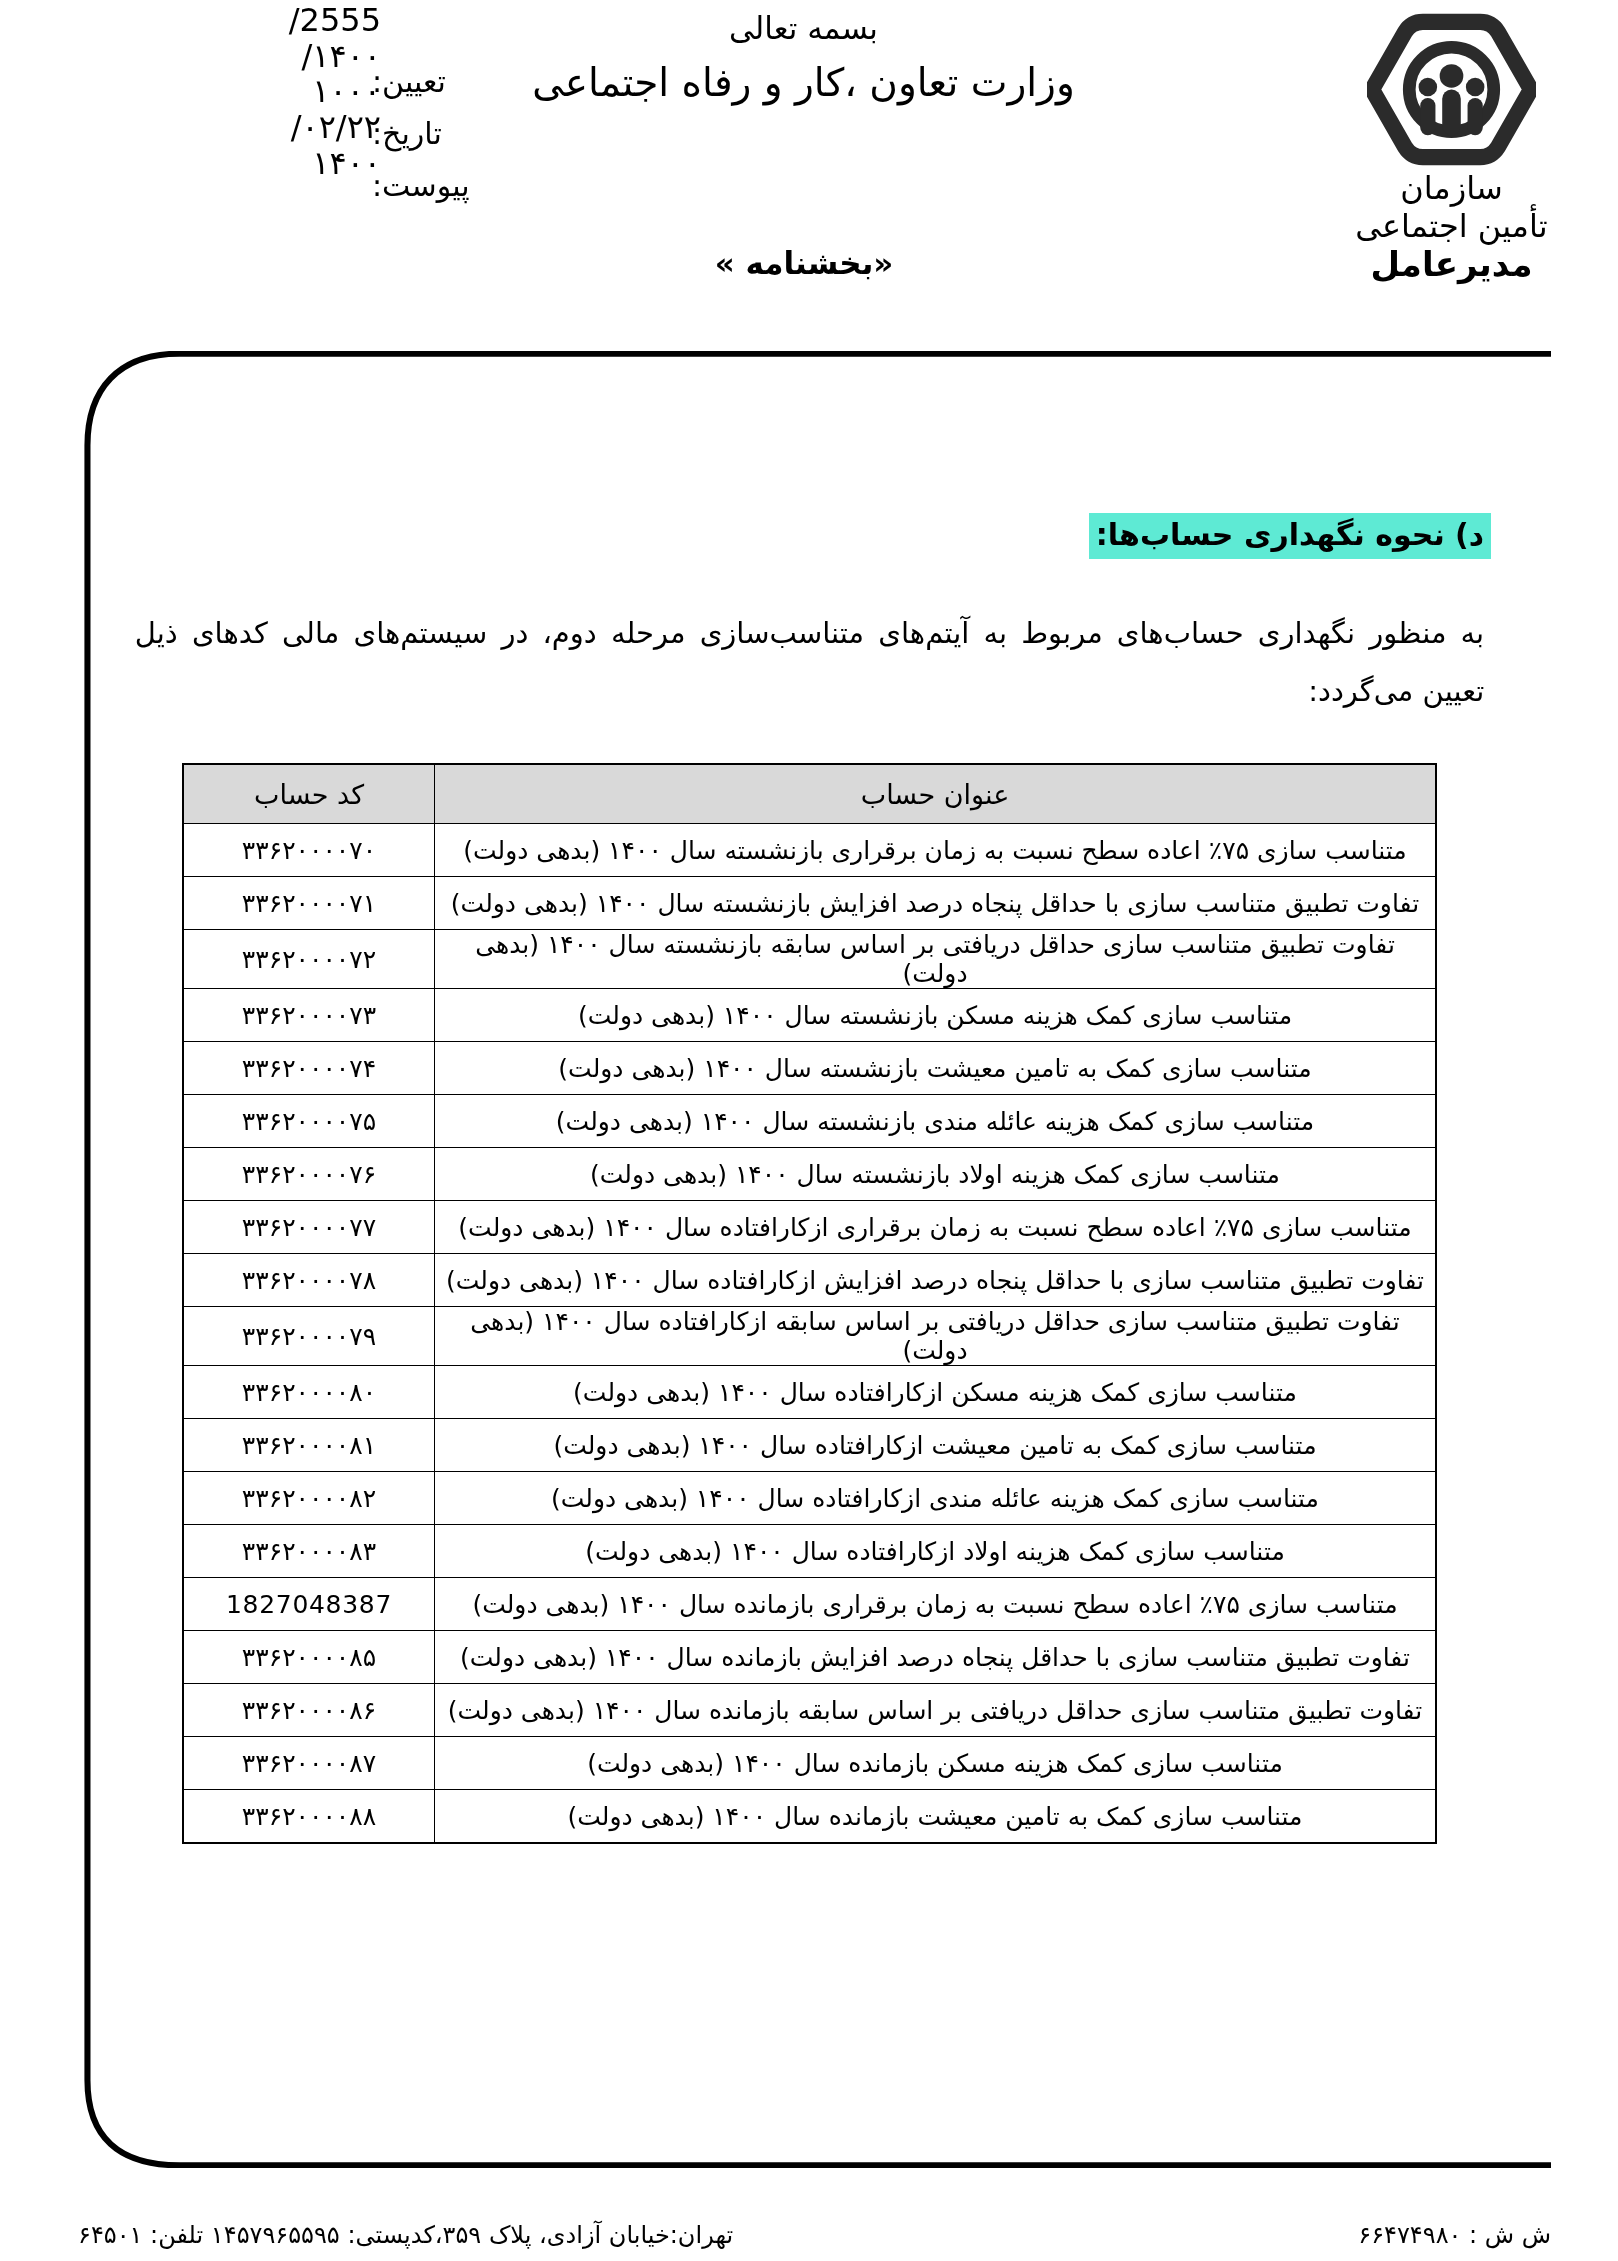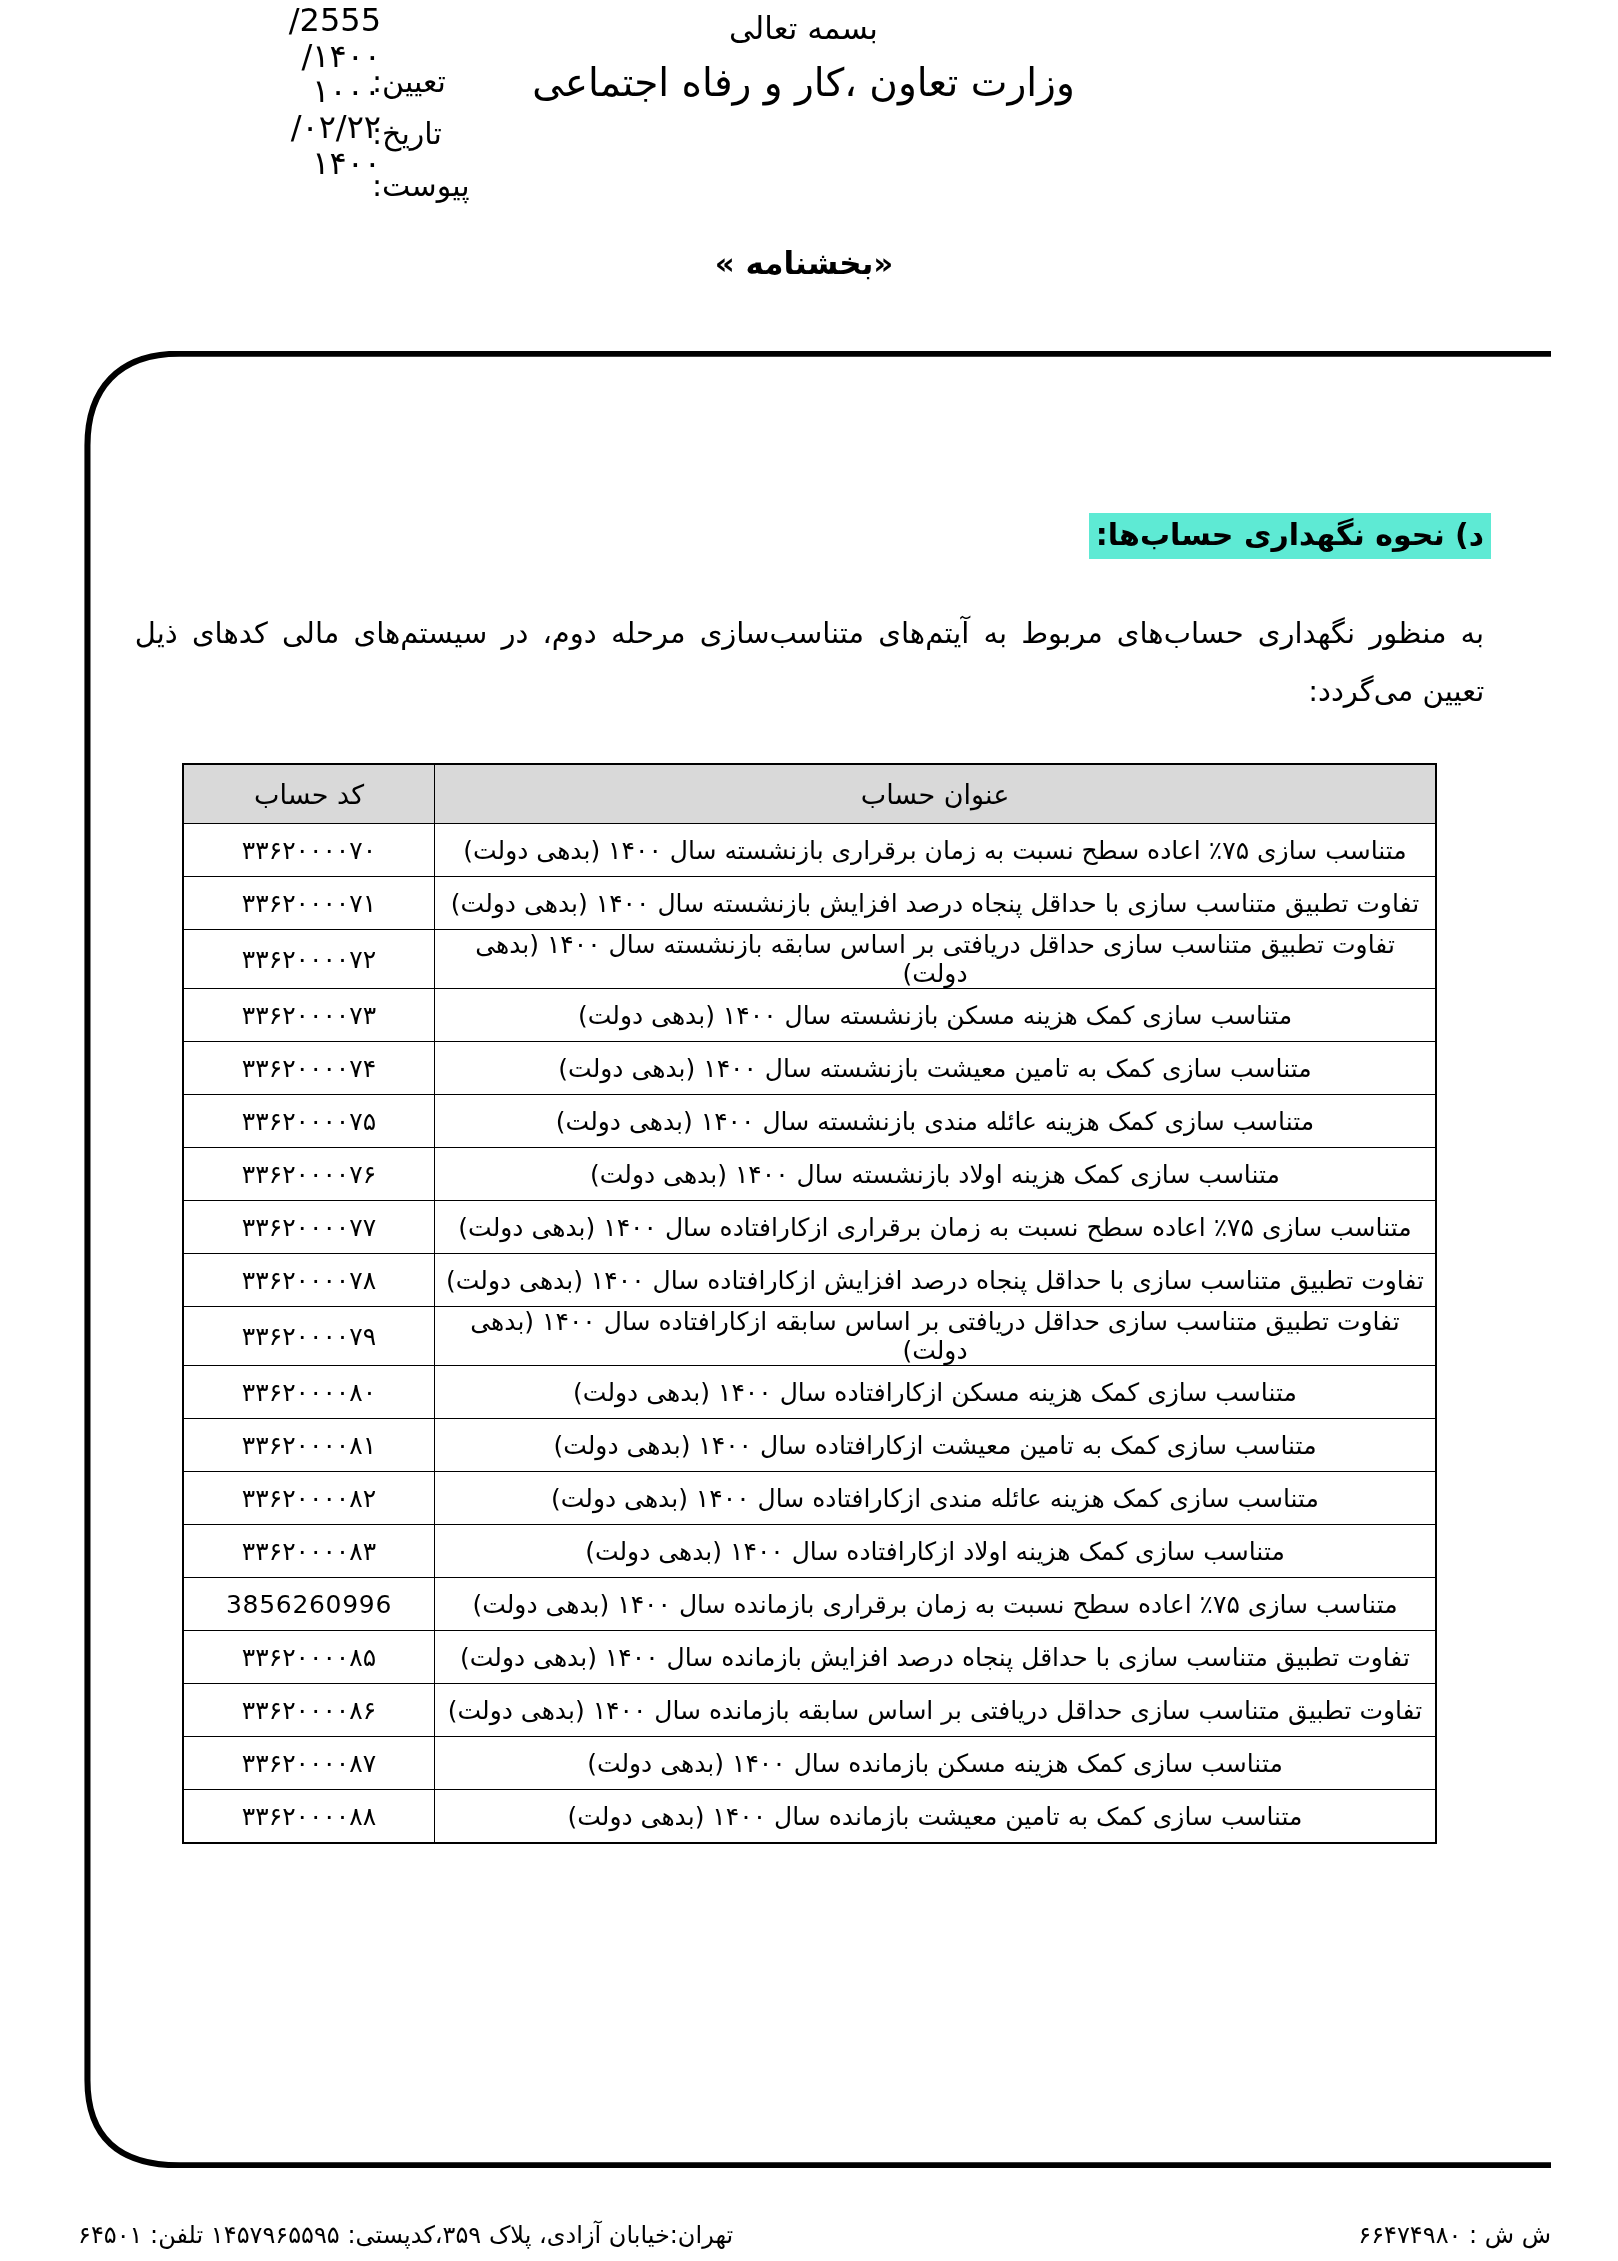--- a/index.html
+++ b/index.html
@@ -207,20 +207,40 @@
       <div>پیوست:</div>
     </div>
   </div>
 
   <div class="center-titles">
     <div class="besmeh">بسمه تعالی</div>
     <div class="ministry">وزارت تعاون ،کار و رفاه اجتماعی</div>
   </div>
   <div class="circular-title">«بخشنامه »</div>
 
+  <div class="logo-area">
+    <svg class="logo-mark" viewBox="0 0 200 200">
+      <path d="M100 6 L168 45 C176 50 180 57 180 66 L180 134 C180 143 176 150 168 155
+               L100 194 L32 155 C24 150 20 143 20 134 L20 66 C20 57 24 50 32 45 Z" transform="rotate(90 100 100)" fill="none" stroke="#2b2b2b" stroke-width="19" stroke-linejoin="round"></path>
+      <circle cx="100" cy="100" r="50" fill="none" stroke="#2b2b2b" stroke-width="15"></circle>
+      <g fill="#2b2b2b">
+        <circle cx="100" cy="84" r="14"></circle>
+        <rect x="89" y="100" width="22" height="54" rx="11"></rect>
+        <circle cx="72" cy="97" r="11"></circle>
+        <rect x="63" y="110" width="18" height="44" rx="9"></rect>
+        <circle cx="128" cy="97" r="11"></circle>
+        <rect x="119" y="110" width="18" height="44" rx="9"></rect>
+      </g>
+    </svg>
+    <div class="org-name">
+      <div>سازمان</div>
+      <div>تأمین اجتماعی</div>
+    </div>
+    <div class="org-role">مدیرعامل</div>
+  </div>
 </div>
 
 <div class="frame">
   <svg viewBox="0 0 2181 2690" preserveAspectRatio="none">
     <path d="M2181 4 L150 4 C60 4 14 56 14 140 L14 2560 C14 2644 60 2686 150 2686 L2181 2686" fill="none" stroke="#000" stroke-width="9"></path>
   </svg>
 </div>
 
 <div class="content">
 
@@ -289,21 +309,21 @@
         <tr>
           <td class="col-title">متناسب سازی کمک هزینه  عائله مندی ازکارافتاده سال ۱۴۰۰ (بدهی دولت)</td>
           <td class="col-code">۳۳۶۲۰۰۰۰۸۲</td>
         </tr>
         <tr>
           <td class="col-title">متناسب سازی کمک هزینه اولاد ازکارافتاده سال ۱۴۰۰ (بدهی دولت)</td>
           <td class="col-code">۳۳۶۲۰۰۰۰۸۳</td>
         </tr>
         <tr>
           <td class="col-title">متناسب سازی ۷۵٪ اعاده سطح نسبت به زمان برقراری بازمانده سال ۱۴۰۰ (بدهی دولت)</td>
-          <td class="col-code">3856260996</td>
+          <td class="col-code">1827048387</td>
         </tr>
         <tr>
           <td class="col-title">تفاوت تطبیق متناسب سازی با حداقل پنجاه درصد افزایش بازمانده سال ۱۴۰۰ (بدهی دولت)</td>
           <td class="col-code">۳۳۶۲۰۰۰۰۸۵</td>
         </tr>
         <tr>
           <td class="col-title">تفاوت تطبیق متناسب سازی حداقل دریافتی بر اساس سابقه بازمانده سال ۱۴۰۰ (بدهی دولت)</td>
           <td class="col-code">۳۳۶۲۰۰۰۰۸۶</td>
         </tr>
         <tr>

